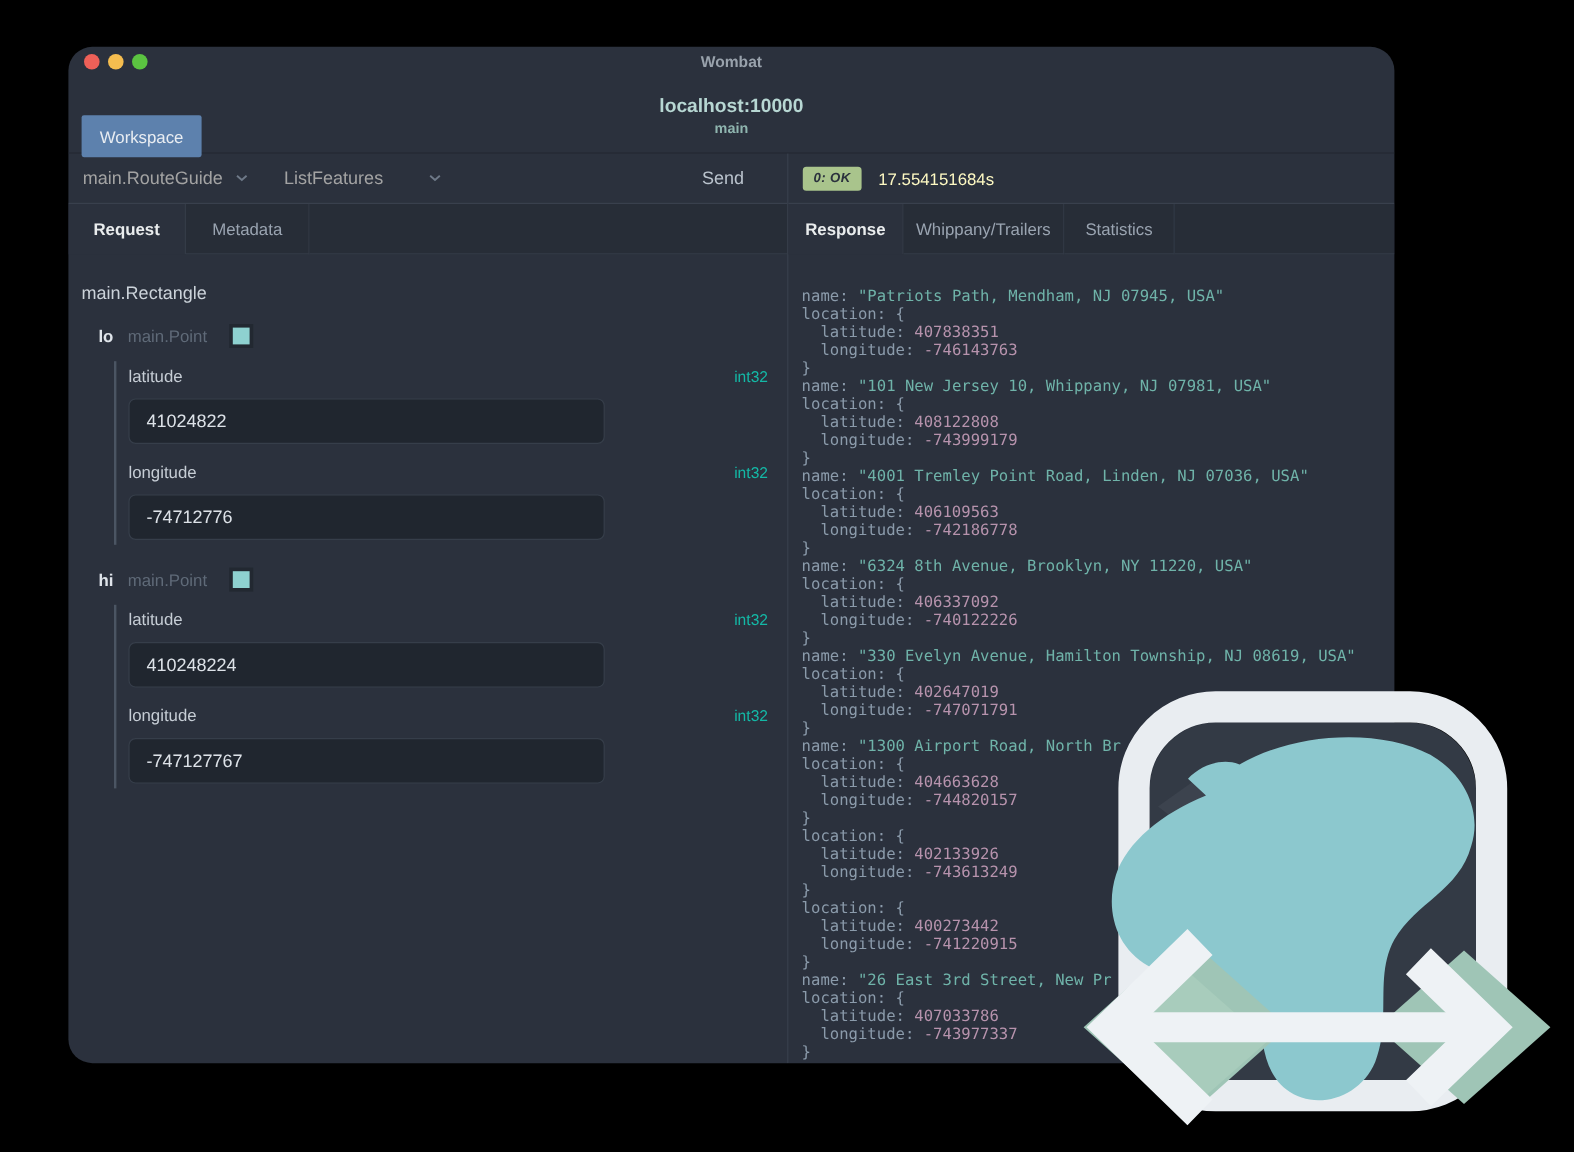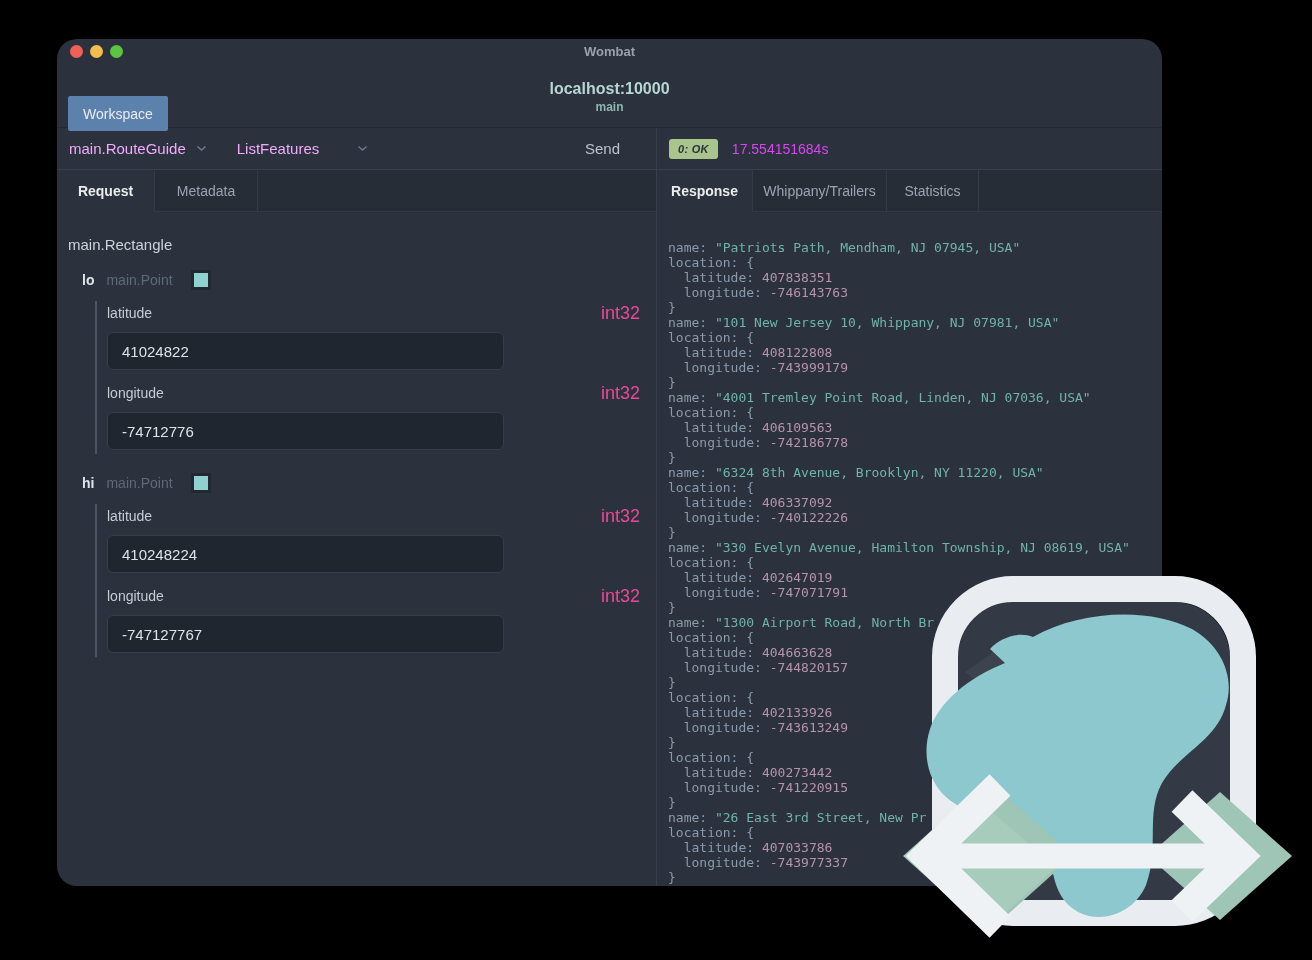--- a/index.html
+++ b/index.html
@@ -27,28 +27,28 @@
 
   
   .panes { position:absolute; top:89px; left:0; right:0; bottom:0; display:flex; }
   .pane { width:599px; display:flex; flex-direction:column; }
   .pane.right { flex:1; }
   .vdivider { width:1px; background:#39404d; }
 
   .toolbar { height:42px; border-bottom:1px solid #39404d; display:flex;
              align-items:center; padding:0 12px; flex:none; }
   .svc-select,.method-select { display:flex; align-items:center; gap:10px;
-             color:#f0abfc; font-size:15px; cursor:pointer; }
+             color:#a3a3a3; font-size:15px; cursor:pointer; }
   .svc-select{ margin-right:30px; }
   .send-btn { margin-left:auto; margin-right:24px; background:none; border:none;
               color:#bac3cd; font-size:15px; font-family:inherit; cursor:pointer; }
 
   .status-badge { background:#a9c48c; color:#2b313d; font-size:11px; font-weight:bold;
                   border-radius:3px; padding:4px 9px; letter-spacing:.3px;font-style:italic; }
-  .duration { color:#d946ef; font-size:14px; margin-left:14px; }
+  .duration { color:#fef9c3; font-size:14px; margin-left:14px; }
 
   .tabs { height:42px; display:flex; flex:none; }
   .tab { display:flex; align-items:center; justify-content:center;
          font-size:14px; color:#9aa4b1; background:#272d37; cursor:pointer;
          border-right:1px solid #343b47; border-bottom:1px solid #343b47; }
   .tab.active { background:#2b313d; color:#e9eced; font-weight:bold; border-bottom-color:transparent; }
   .tab-fill { flex:1; background:#272d37; border-bottom:1px solid #343b47; }
   .w98{width:98px;} .w103{width:103px;} .w96{width:96px;} .w134{width:134px;} .w92{width:92px;}
 
   
@@ -58,21 +58,21 @@
   .group-name { color:#dfe4ea; font-size:14px; font-weight:bold; }
   .group-type { color:#5f6a78; font-size:14px; }
   .checkbox { width:20px; height:20px; background:#222831; display:flex;
               align-items:center; justify-content:center; cursor:pointer; margin-left:6px; }
   .checkbox i { width:14px; height:14px; background:#8ed1d0; display:block; }
   .group-body { border-left:2px solid #4b5563; margin:10px 0 18px 27px; padding:3px 0 4px 10px; }
   .field-row { display:flex; align-items:center; justify-content:space-between;
                height:18px; margin-top:14px; }
   .field-row:first-child{ margin-top:0; }
   .field-label { color:#c6cdd5; font-size:14px; }
-  .field-type { color:#ec4899; font-size:18px; margin-right:5px; }
+  .field-type { color:#14b8a6; font-size:13px; margin-right:5px; }
   .field-input { display:block; width:397px; height:38px; margin-top:10px;
                  background:#20262f; border:1px solid #363e4a; border-radius:6px;
                  color:#dde2e8; font-size:15px; font-family:inherit; padding:0 14px; }
 
   
   .response-area { flex:1; overflow:hidden; padding:28px 0 0 11px;
                    font-family:"DejaVu Sans Mono","Liberation Mono",monospace;
                    font-size:13px; line-height:15px; white-space:pre; }
   .tk { color:#8b9bab; } .ts { color:#6fb3a9; } .tn { color:#b793ad; }
 

